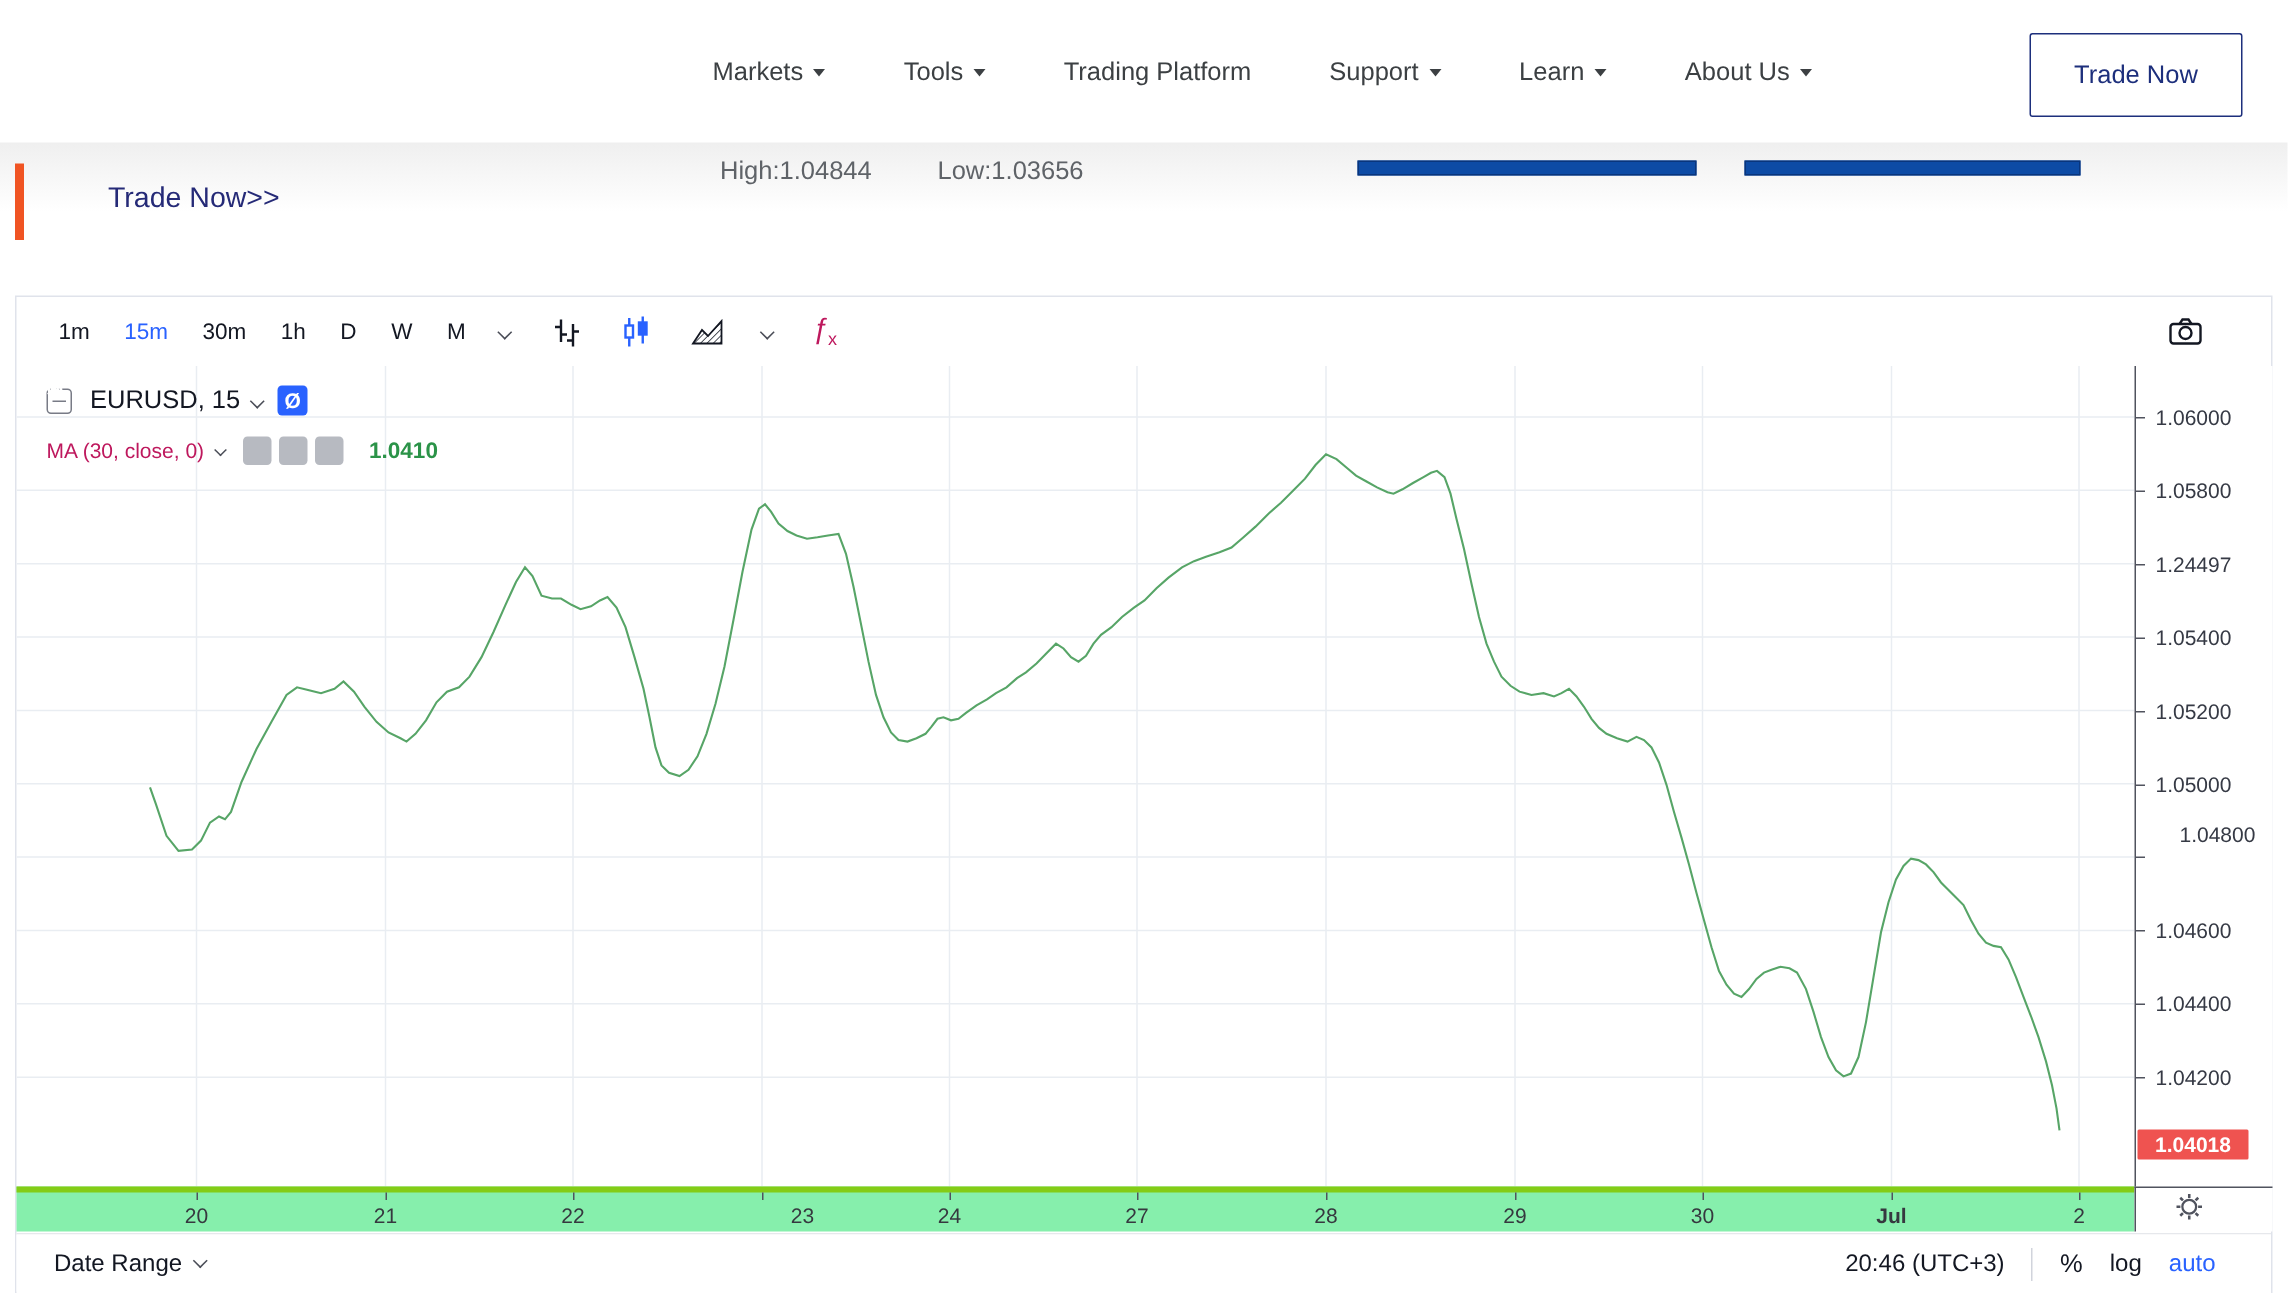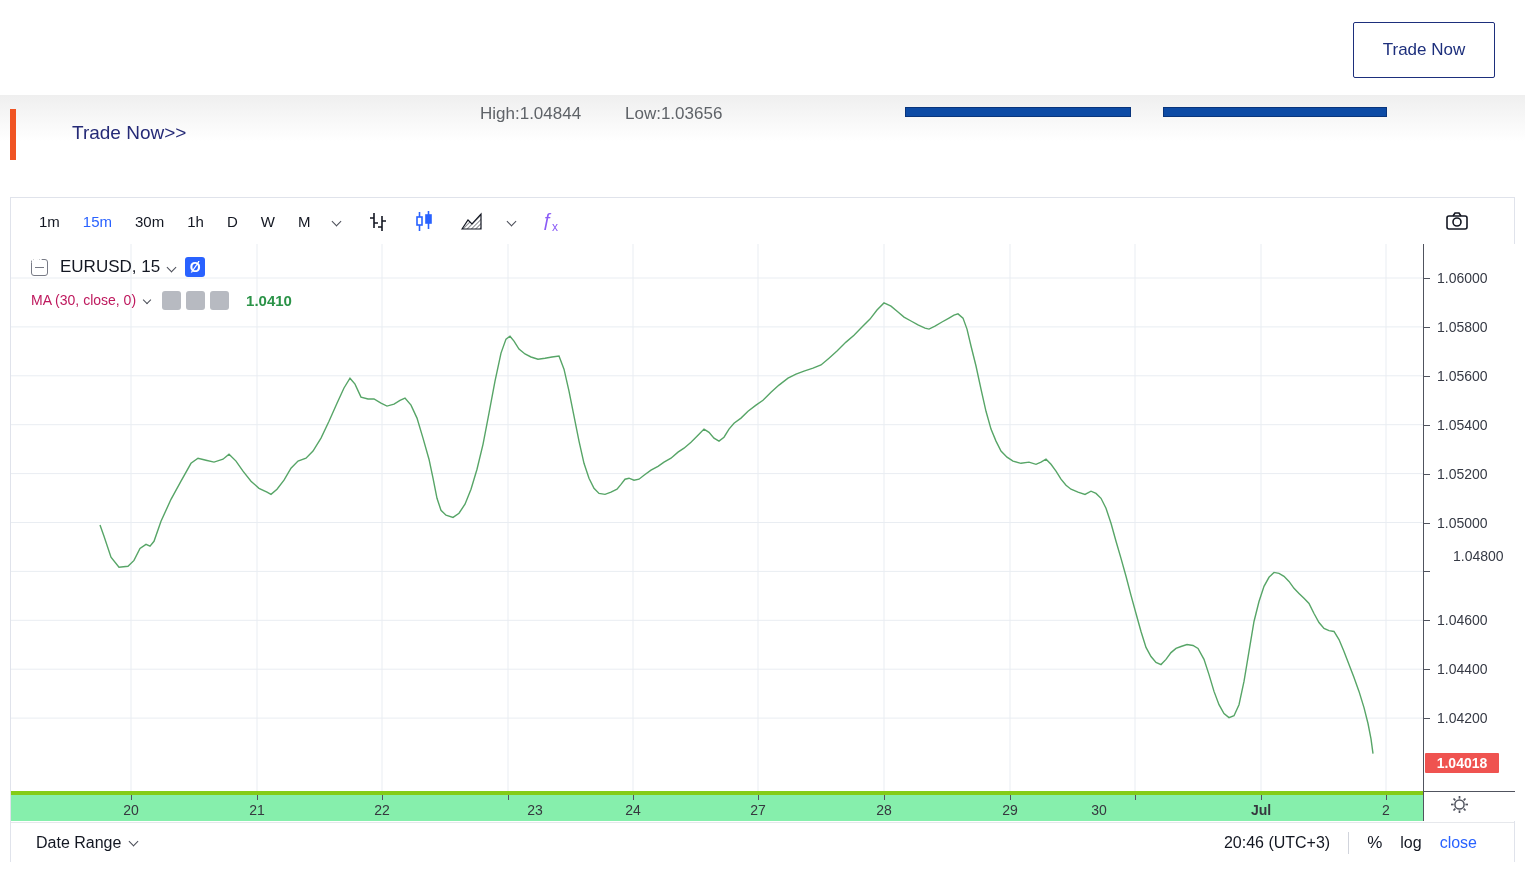--- a/index.html
+++ b/index.html
@@ -38,21 +38,21 @@
 
   
   .tb { position:absolute; left:0; top:0; width:100%; height:46px; display:flex; align-items:center;
     padding-left:28px; }
   .iv { font-size:15px; color:#131722; margin-right:23px; cursor:pointer; }
   .iv.sel { color:#2962ff; }
   .chev { display:inline-block; width:7px; height:7px; border-right:1.7px solid #4a4d57;
     border-bottom:1.7px solid #4a4d57; transform:rotate(45deg); vertical-align:3px; }
   .tb .chev { margin-right:26px; }
   .tb-icon { margin-right:24px; cursor:pointer; display:flex; align-items:center; }
-  .fx { font-size:19px; font-style:italic; color:#8b5cf6; cursor:pointer; }
+  .fx { font-size:19px; font-style:italic; color:#be185d; cursor:pointer; }
   .fx sub { font-size:12px; font-style:normal; }
   .cam { margin-left:auto; margin-right:44px; cursor:pointer; display:flex; }
 
   
   .plot { position:absolute; left:0; top:46px; width:1412px; height:547px; cursor:crosshair; }
   .plot svg { position:absolute; left:0; top:0; }
 
   
   .legend { position:absolute; left:20px; top:10px; z-index:5; }
   .lg-row1 { display:flex; align-items:center; height:26px; }
@@ -98,20 +98,28 @@
   .btime { font-size:16px; color:#131722; cursor:pointer; }
   .vsep { width:1px; height:22px; background:#d1d4dc; }
   .btog { font-size:16px; color:#131722; cursor:pointer; }
   .btog.pct { font-size:17px; }
   .btog.on { color:#2962ff; }
 </style>
 </head>
 <body>
 
 <div class="hdr">
+  <div class="nav">
+    <div class="nav-item"><span>Markets</span><i class="tri"></i></div>
+    <div class="nav-item"><span>Tools</span><i class="tri"></i></div>
+    <div class="nav-item"><span>Trading Platform</span></div>
+    <div class="nav-item"><span>Support</span><i class="tri"></i></div>
+    <div class="nav-item"><span>Learn</span><i class="tri"></i></div>
+    <div class="nav-item"><span>About Us</span><i class="tri"></i></div>
+  </div>
   <button class="trade-btn">Trade Now</button>
 </div>
 
 <div class="sub">
   <div class="orange-bar"></div>
   <div class="tn-link">Trade Now&gt;&gt;</div>
   <div class="hl high">High:1.04844</div>
   <div class="hl low">Low:1.03656</div>
   <div class="blue-bar b1"></div>
   <div class="blue-bar b2"></div>
@@ -238,21 +246,21 @@
     </div>
   </div>
 
   <div class="scale" id="price-scale">
     <div class="badge" id="last-badge" style="top: 508.599px;">1.04018</div>
   <div class="p-tick" style="top: 34px;"></div>
       <div class="p-lab" style="top: 25px;">1.06000</div>
       <div class="p-tick" style="top: 82.9px;"></div>
       <div class="p-lab" style="top: 73.9px;">1.05800</div>
       <div class="p-tick" style="top: 131.8px;"></div>
-      <div class="p-lab" style="top: 122.8px;">1.05600</div>
+      <div class="p-lab" style="top: 122.8px;">1.24497</div>
       <div class="p-tick" style="top: 180.7px;"></div>
       <div class="p-lab" style="top: 171.7px;">1.05400</div>
       <div class="p-tick" style="top: 229.6px;"></div>
       <div class="p-lab" style="top: 220.6px;">1.05200</div>
       <div class="p-tick" style="top: 278.5px;"></div>
       <div class="p-lab" style="top: 269.5px;">1.05000</div>
       <div class="p-tick" style="top: 327.4px;"></div>
       <div class="p-lab" style="top: 303px; margin-left: 16px;">1.04800</div>
       <div class="p-tick" style="top: 376.3px;"></div>
       <div class="p-lab" style="top: 367.3px;">1.04600</div>
@@ -273,21 +281,21 @@
       <div class="t-lab" style="left: 524px;">23</div>
       <div class="t-tick" style="left: 622px;"></div>
       <div class="t-lab" style="left: 622px;">24</div>
       <div class="t-tick" style="left: 747px;"></div>
       <div class="t-lab" style="left: 747px;">27</div>
       <div class="t-tick" style="left: 873px;"></div>
       <div class="t-lab" style="left: 873px;">28</div>
       <div class="t-tick" style="left: 999px;"></div>
       <div class="t-lab" style="left: 999px;">29</div>
       <div class="t-tick" style="left: 1124px;"></div>
-      <div class="t-lab" style="left: 1088px;">30</div>
+      <div class="t-lab" style="left: 1124px;">30</div>
       <div class="t-tick" style="left: 1250px;"></div>
       <div class="t-lab bold" style="left: 1250px;">Jul</div>
       <div class="t-tick" style="left: 1375px;"></div>
       <div class="t-lab" style="left: 1375px;">2</div>
     </div>
   <div class="corner">
     <span>
       <svg width="19" height="19" viewBox="0 0 19 19">
           <circle cx="9.5" cy="9.5" r="4.6" fill="none" stroke="#50535e" stroke-width="1.5"></circle>
           <g stroke="#50535e" stroke-width="1.7">
@@ -305,16 +313,16 @@
   </div>
 
   <div class="bdiv"></div>
   <div class="bbar">
     <span class="drange"><span>Date Range</span><i class="chev"></i></span>
     <span class="bright">
       <span class="btime">20:46 (UTC+3)</span>
       <span class="vsep"></span>
       <span class="btog pct">%</span>
       <span class="btog">log</span>
-      <span class="btog on">close</span>
+      <span class="btog on">auto</span>
     </span>
   </div>
 </div>
 
 </body></html>

